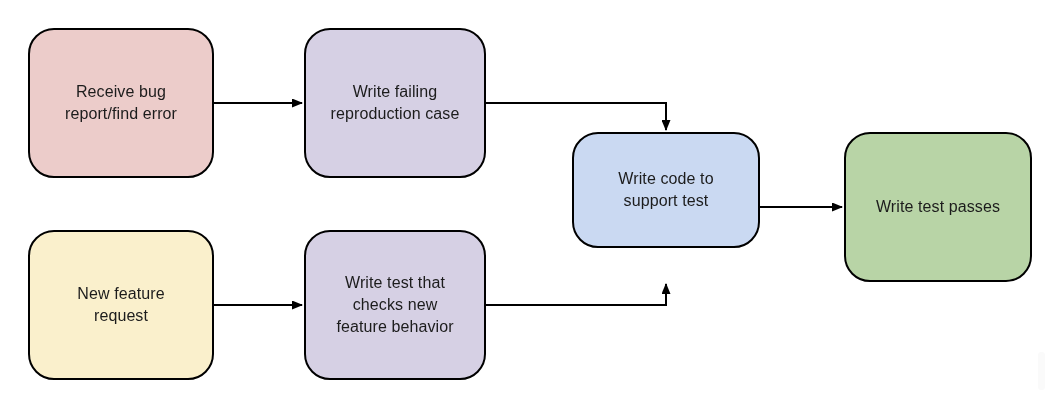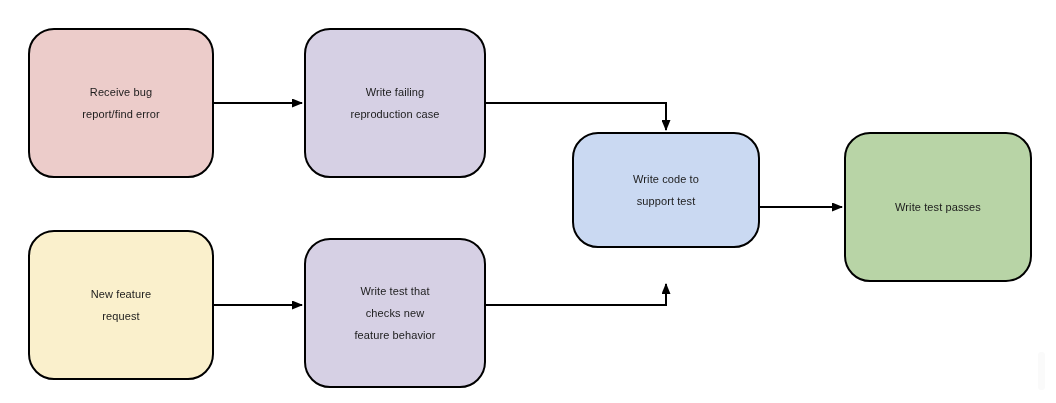--- a/index.html
+++ b/index.html
@@ -27,21 +27,21 @@
     border:2px solid var(--border);
     border-radius:26px;
     display:flex;
     align-items:center;
     justify-content:center;
     text-align:center;
     padding:10px 14px;
   }
   .node .label{
     white-space:pre-line;
-    font-size:11px;
+    font-size:16px;
     line-height:22px;
     color:var(--text);
     letter-spacing:0.1px;
   }
   .scroll-fragment{
     position:absolute;
     left:1038px;
     top:352px;
     width:7px;
     height:38px;
@@ -75,21 +75,21 @@
   <div class="node" style="left: 304px; top: 28px; width: 182px; height: 150px; background: rgb(214, 208, 228);">
     <span class="label">Write failing
 reproduction case</span>
   </div>
 
   <div class="node" style="left: 28px; top: 230px; width: 186px; height: 150px; background: rgb(250, 240, 204);">
     <span class="label">New feature
 request</span>
   </div>
 
-  <div class="node" style="left: 304px; top: 230px; width: 182px; height: 150px; background: rgb(214, 208, 228); margin-top: 8px;">
+  <div class="node" style="left: 304px; top: 230px; width: 182px; height: 150px; background: rgb(214, 208, 228);">
     <span class="label">Write test that
 checks new
 feature behavior</span>
   </div>
 
   <div class="node" style="left: 572px; top: 132px; width: 188px; height: 116px; background: rgb(202, 217, 242);">
     <span class="label">Write code to
 support test</span>
   </div>
 

